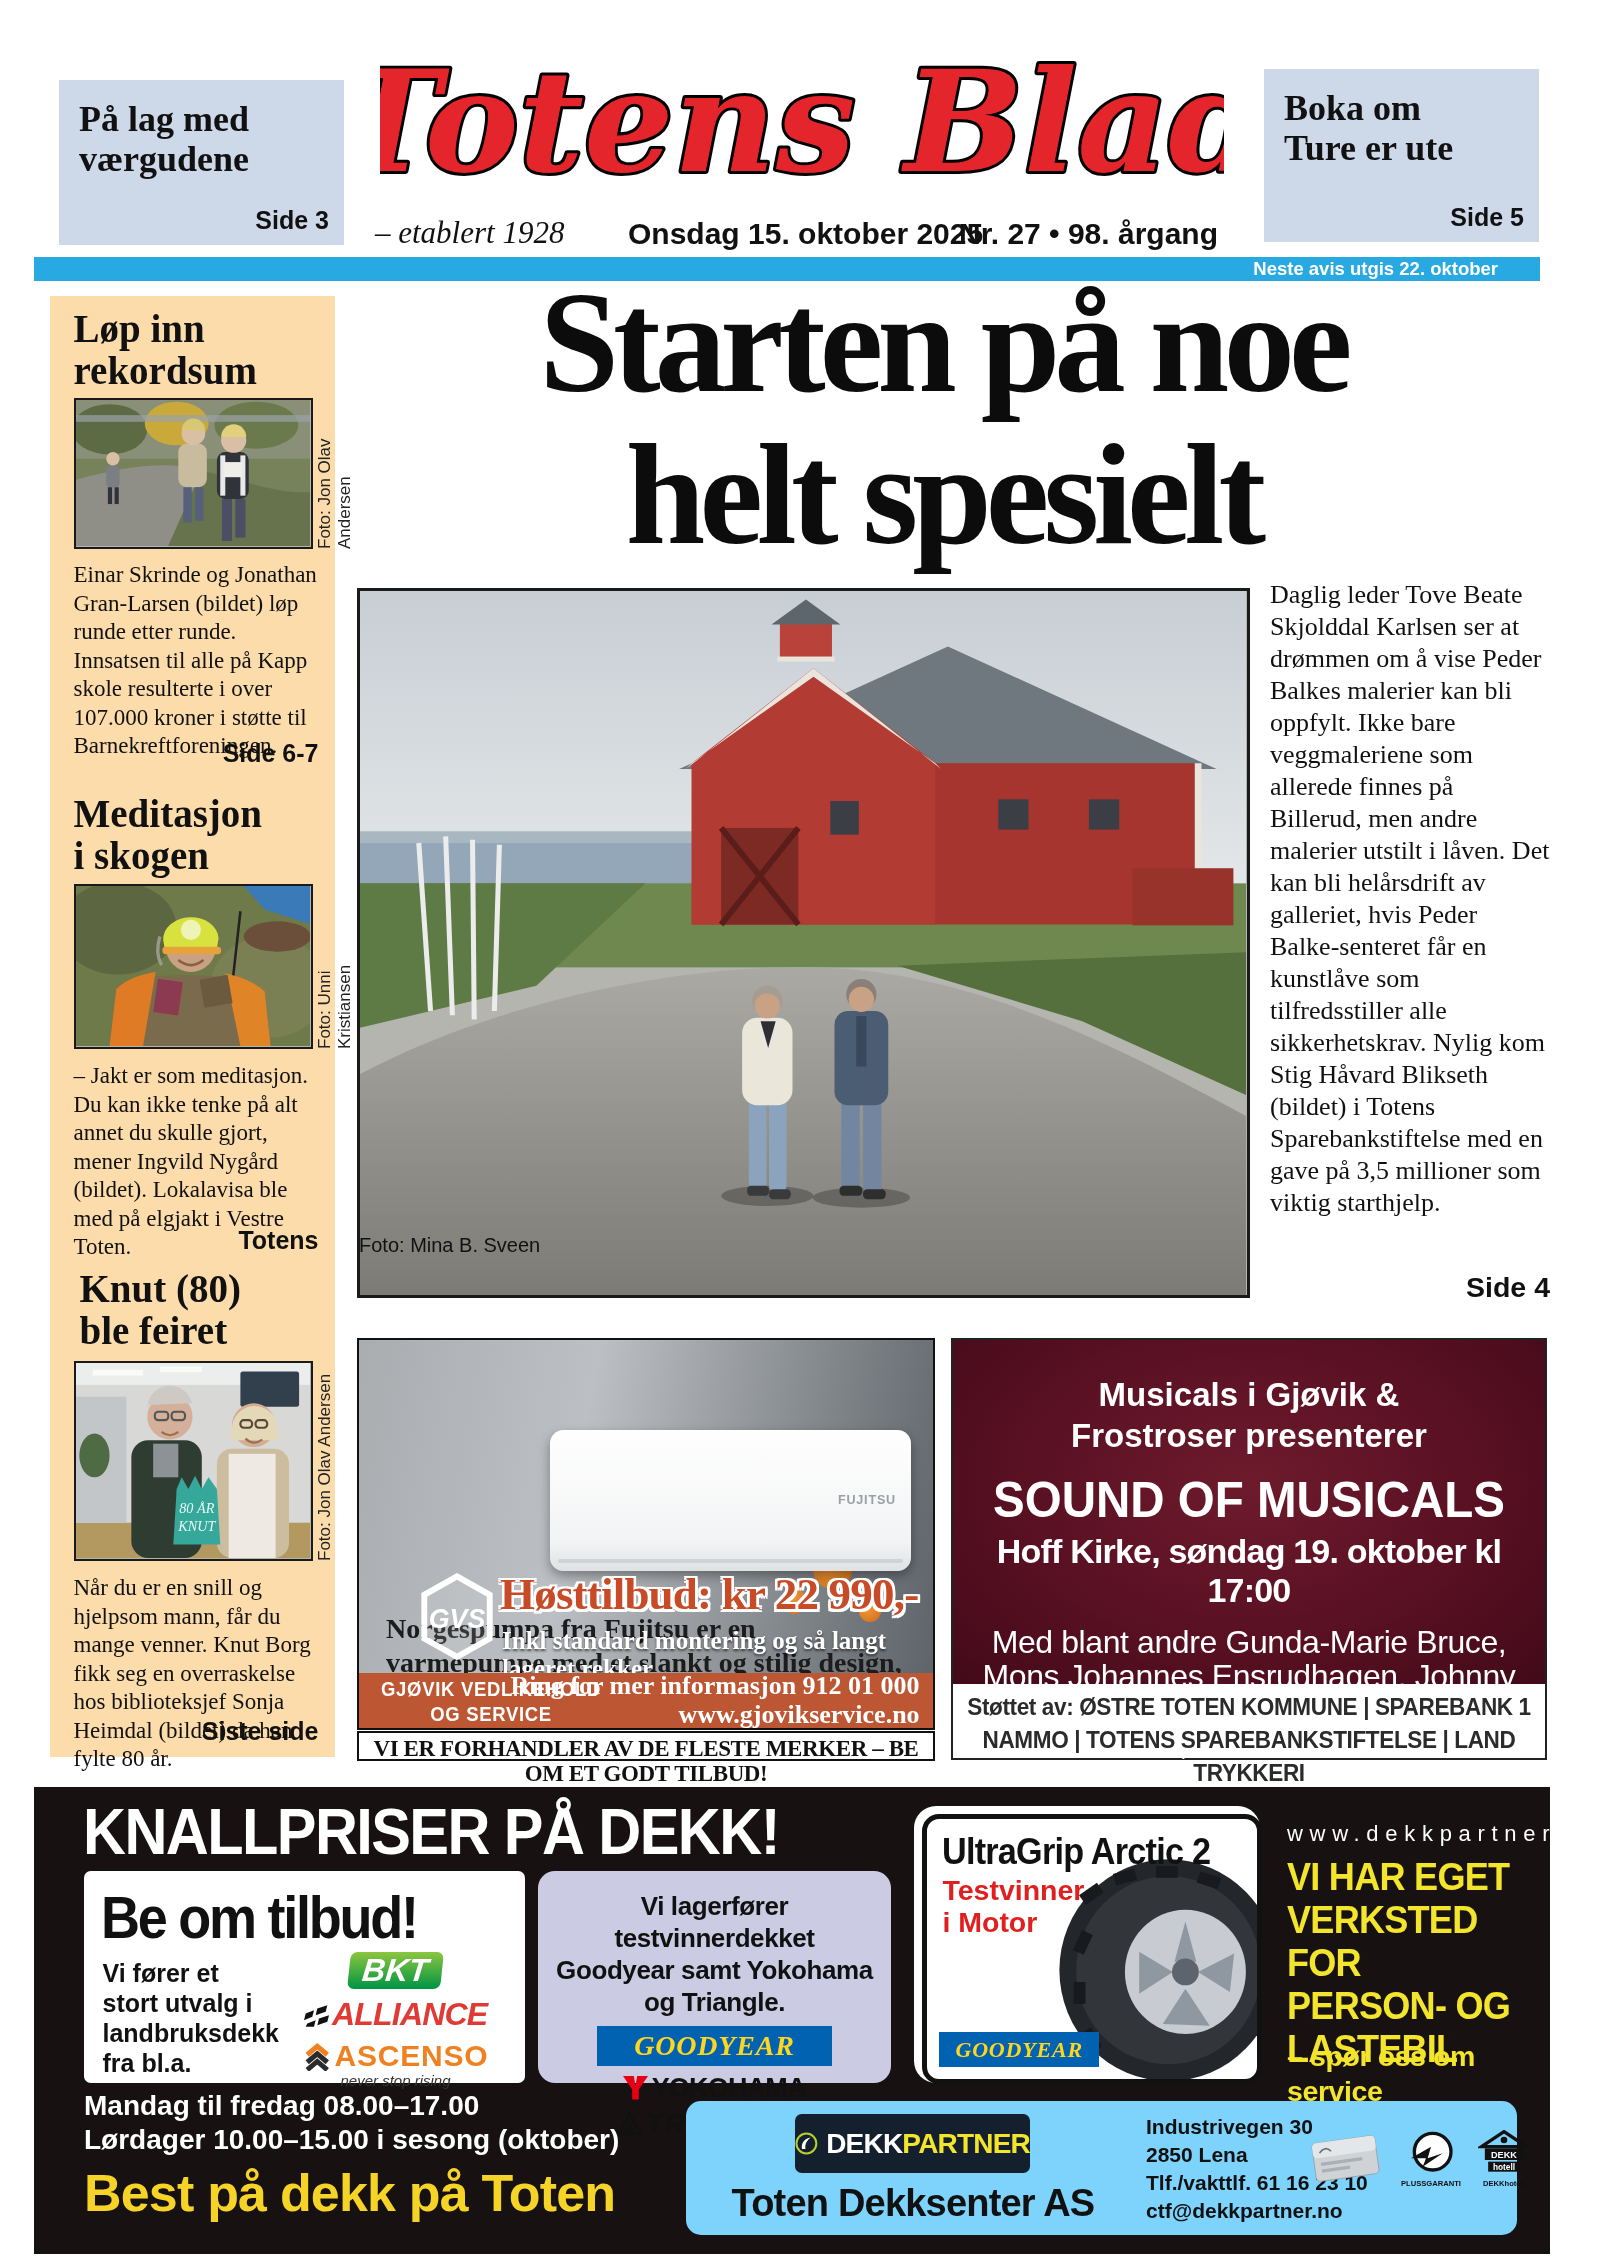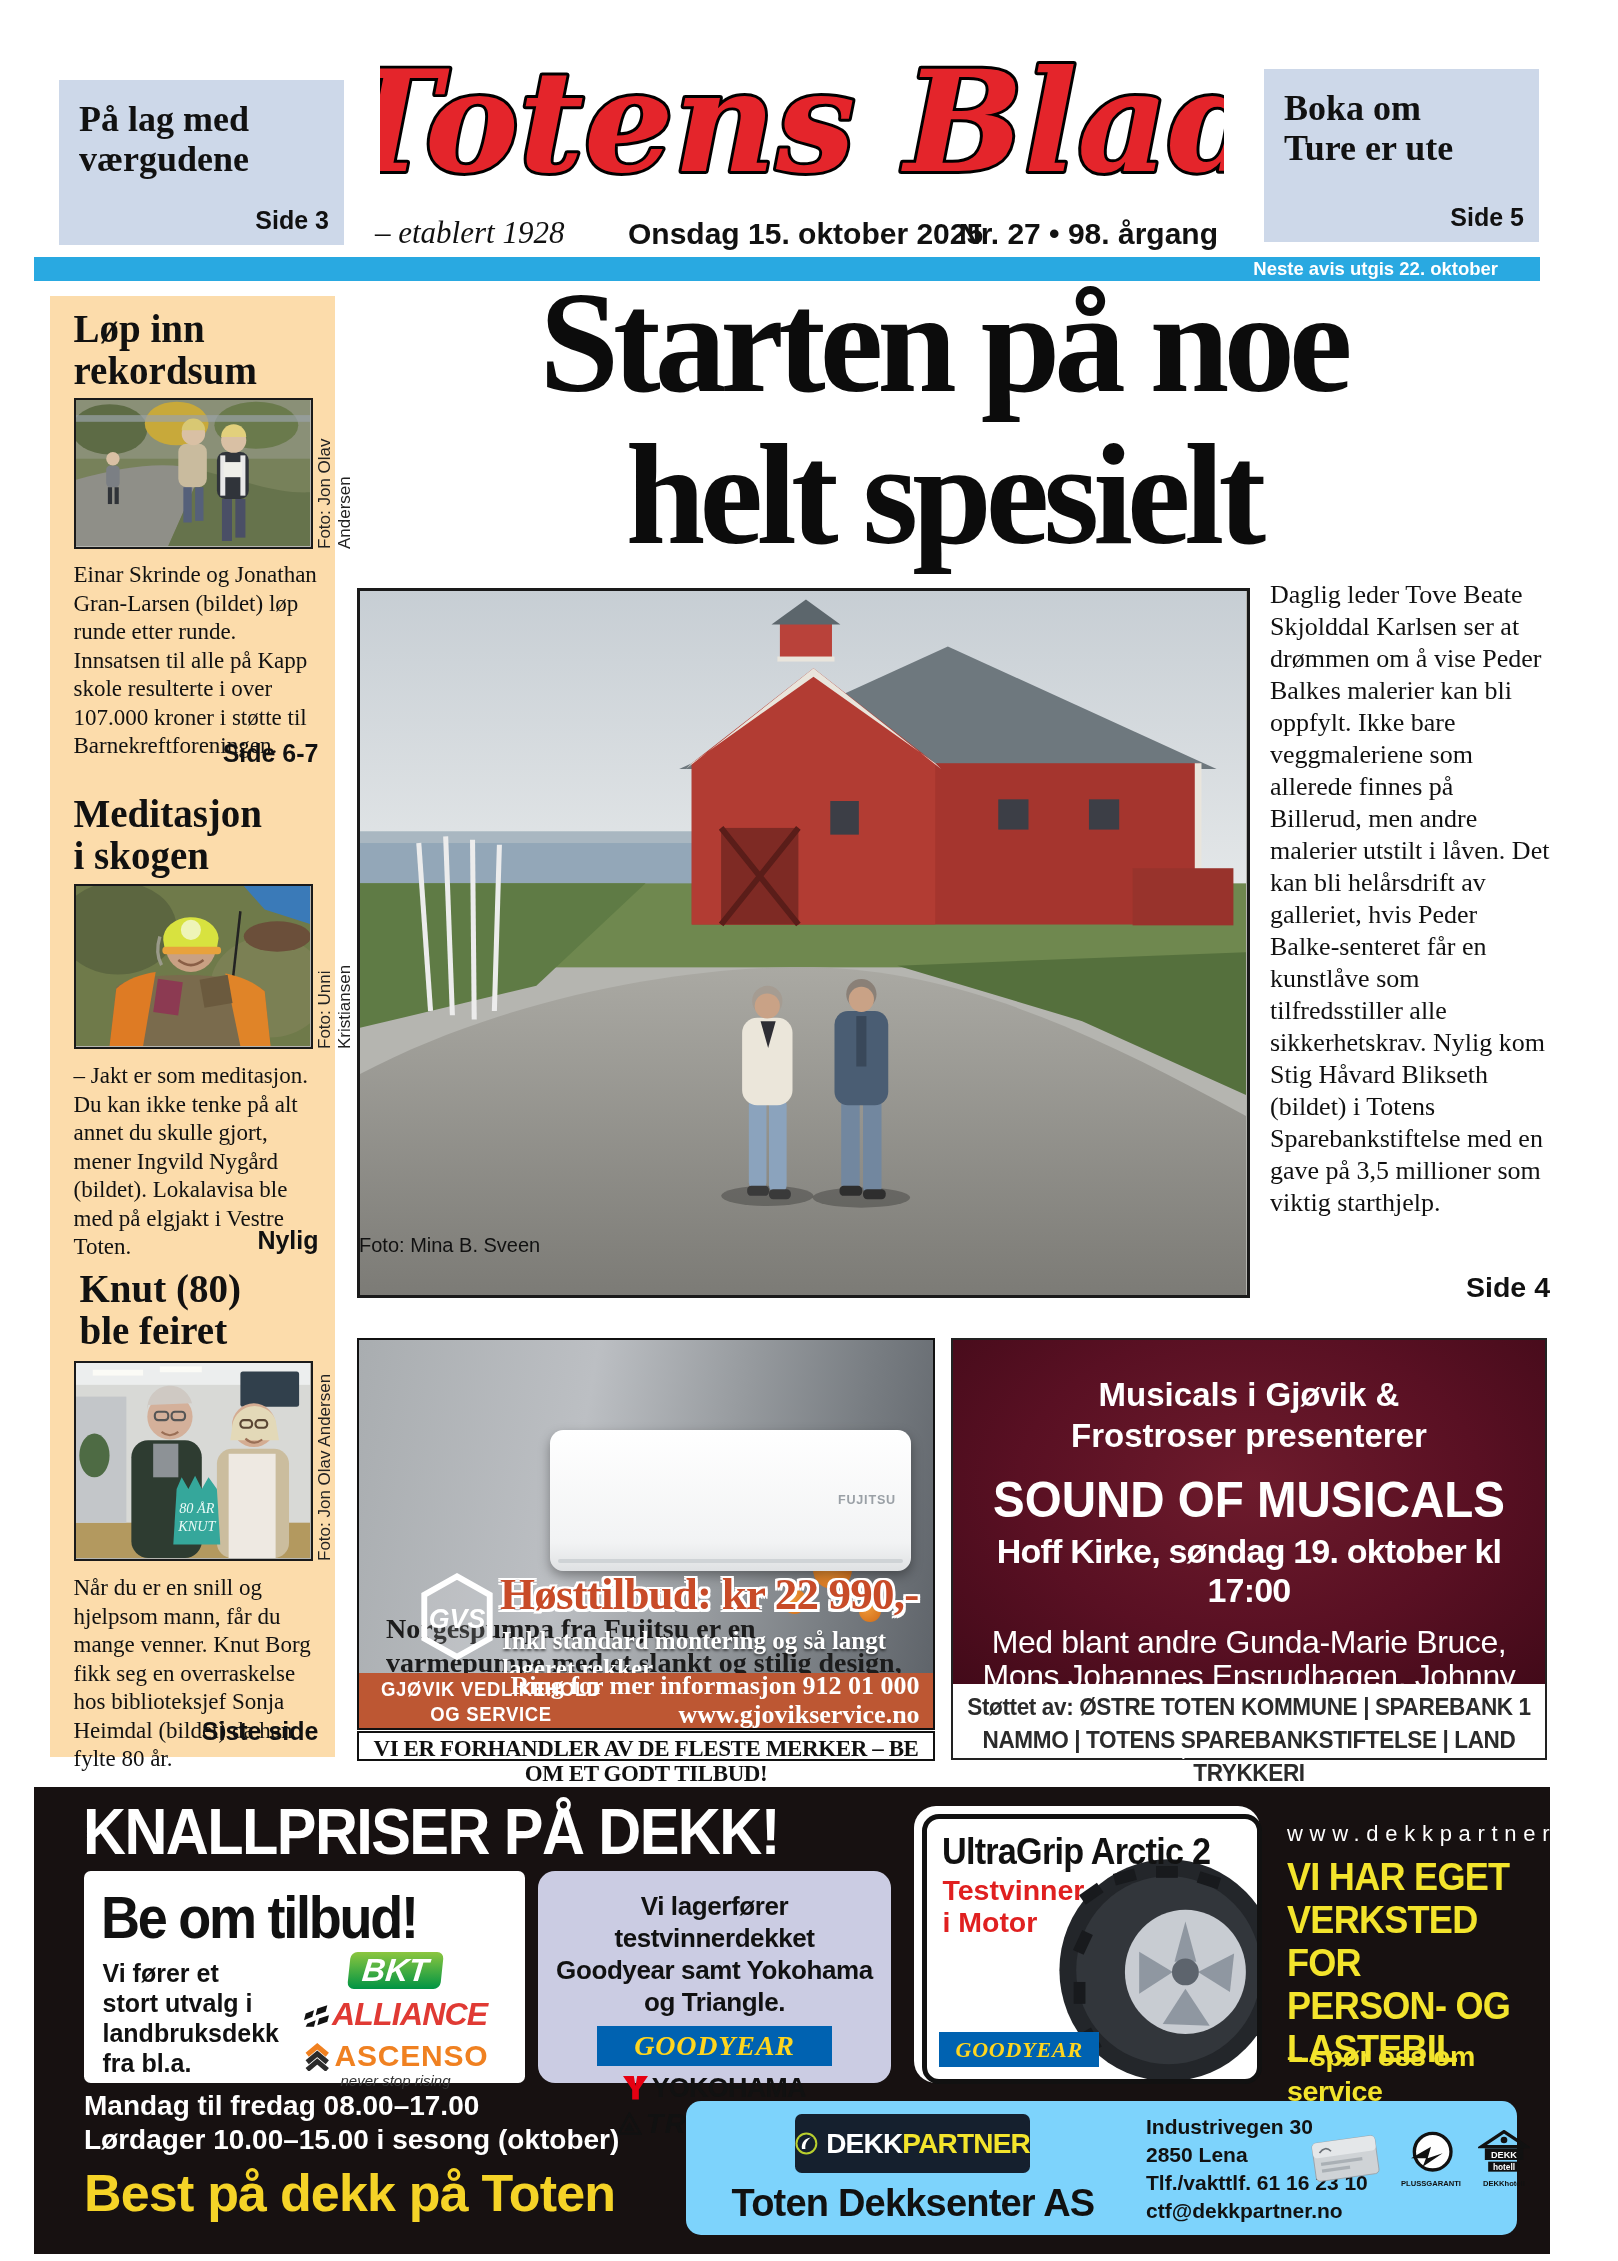--- a/index.html
+++ b/index.html
@@ -181,21 +181,21 @@
           <path d="M104,64 a33,26 0 0 1 66,-2 L168,74 L106,76 Z" fill="#d8e23f"></path>
           <rect x="103" y="72" width="70" height="9" rx="4" fill="#e8a23c"></rect>
           <circle cx="137" cy="52" r="12" fill="#eef4b8"></circle>
           <path d="M122,88 q15,12 30,0" stroke="#8a5f46" stroke-width="3" fill="none"></path>
           <path d="M100,60 q-6,20 2,34" stroke="#9a9a8a" stroke-width="4" fill="none"></path>
         </g>
       </svg>
     </div>
     <span class="abs vcredit" style="left:265px;top:588px;height:165px;">Foto: Unni Kristiansen</span>
     <p class="abs story-body" style="left:23.5px;top:766px;width:245px;">– Jakt er som meditasjon. Du kan ikke tenke på alt annet du skulle gjort, mener Ingvild Nygård (bildet). Lokalavisa ble med på elgjakt i Vestre Toten.</p>
-    <div class="abs pageref" style="left:23.5px;top:930px;width:245px;">Nylig</div>
+    <div class="abs pageref" style="left:23.5px;top:930px;width:245px;">Totens</div>
 
     <h2 class="abs story-title" style="left:23.5px;top:972px;margin-left:6px;">Knut (80)
 ble feiret</h2>
     <div class="abs ph" style="left:23.5px;top:1065px;width:239px;height:200px;">
       <svg width="234" height="195" viewBox="0 0 279 232" preserveAspectRatio="none">
         <rect width="279" height="232" fill="#d8d9d6"></rect>
         <rect x="0" y="0" width="279" height="26" fill="#eceeee"></rect>
         <rect x="20" y="8" width="60" height="7" fill="#fbfbf6"></rect>
         <rect x="100" y="4" width="50" height="7" fill="#fbfbf6"></rect>
         <rect x="196" y="10" width="70" height="42" rx="3" fill="#31404c"></rect>

